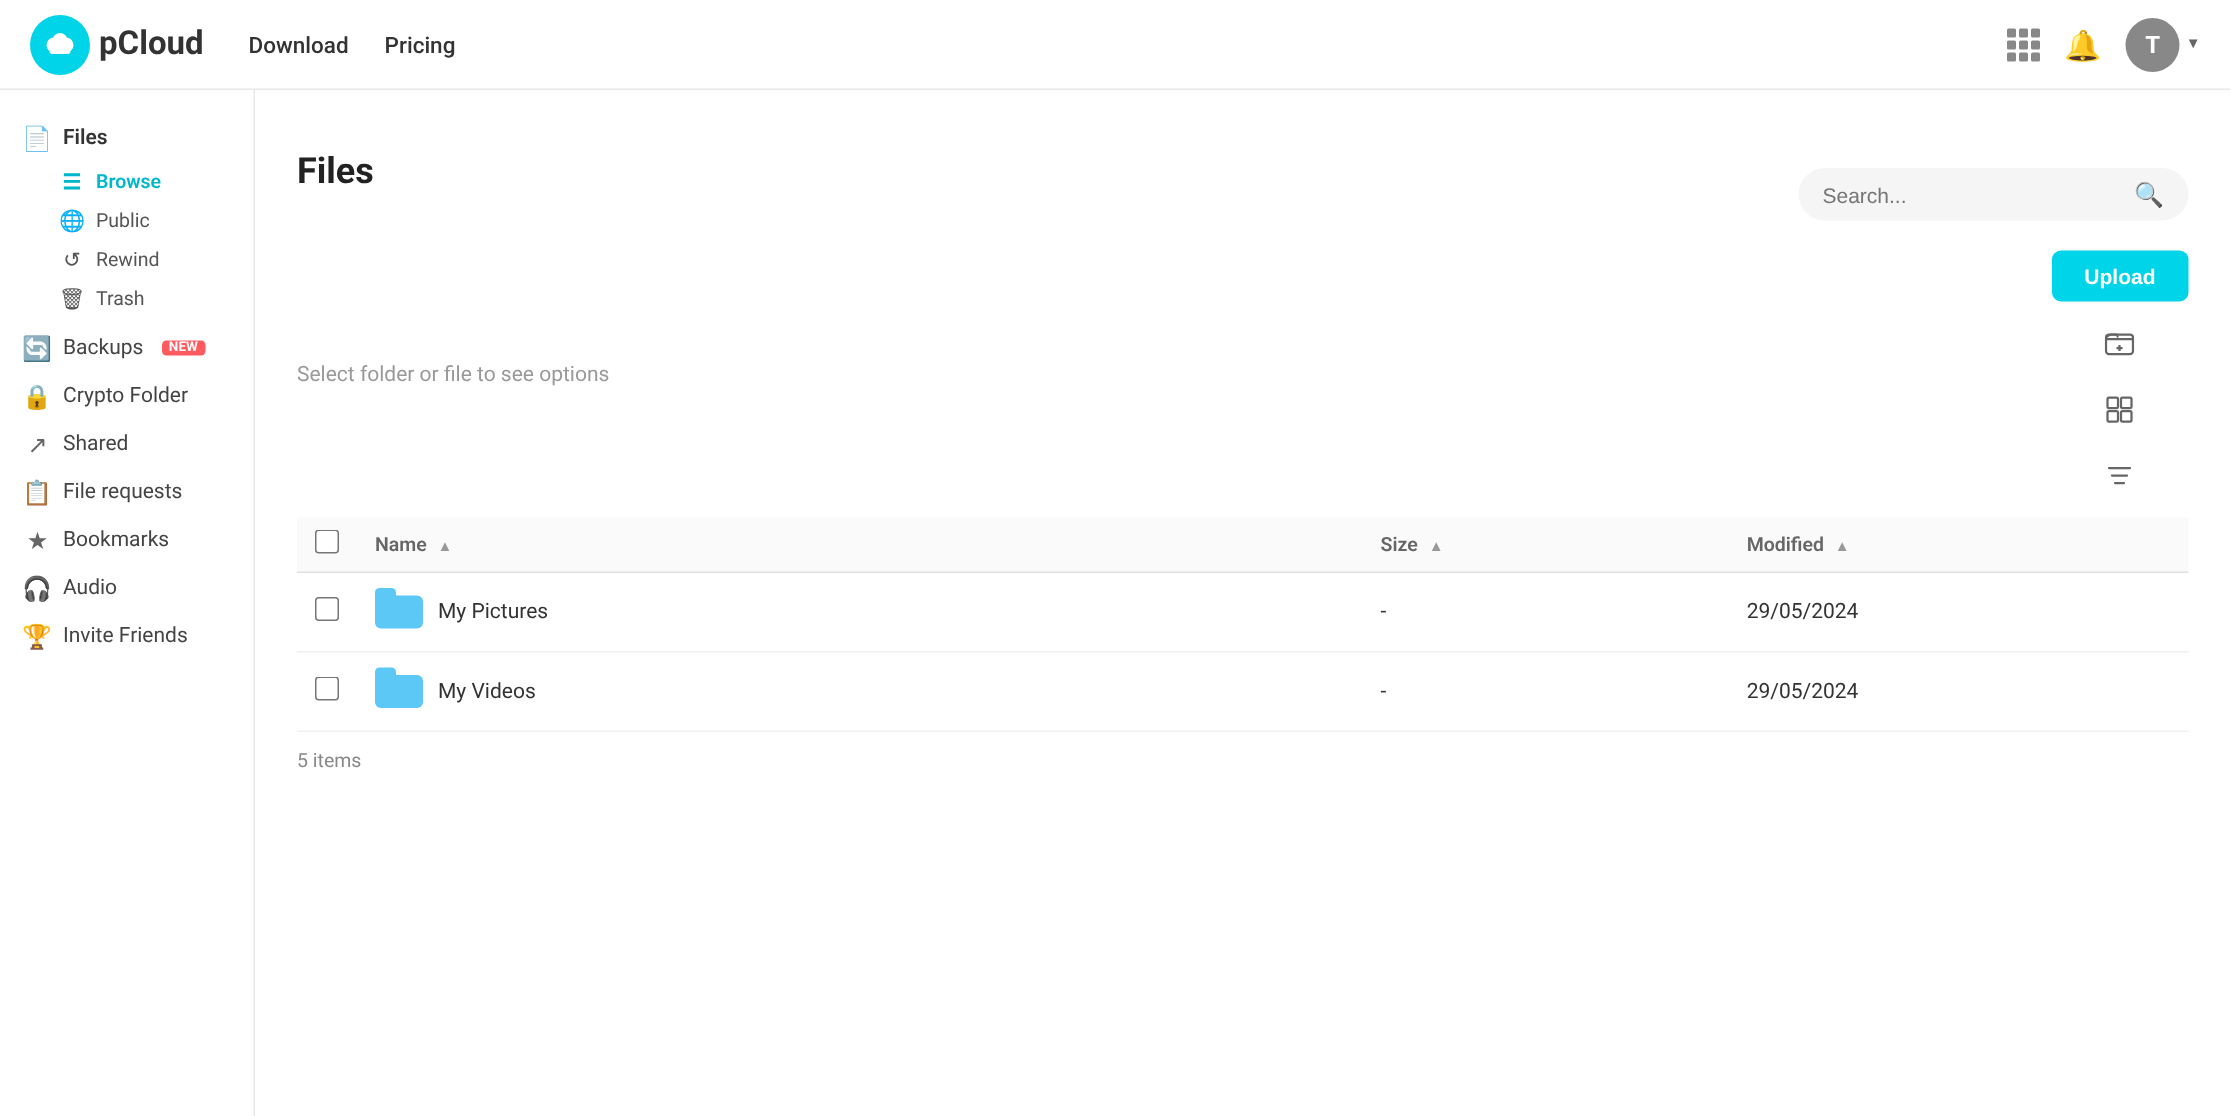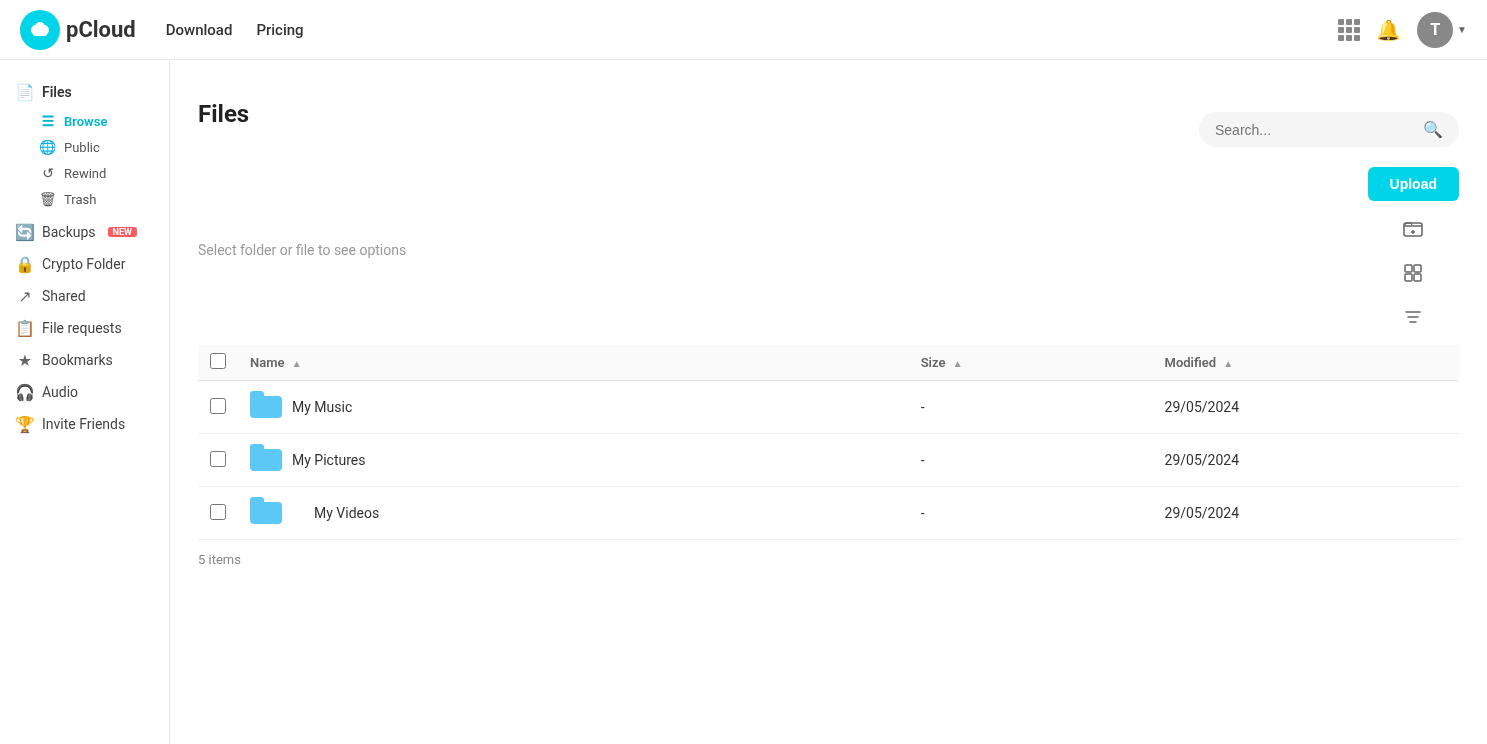--- a/index.html
+++ b/index.html
@@ -230,34 +230,20 @@
             <span>Size</span>
             <span class="sort-arrow">▲</span>
           </th>
           <th class="mod-col">
             <span>Modified</span>
             <span class="sort-arrow">▲</span>
           </th>
         </tr>
       </thead>
       <tbody id="file-tbody">
-      <tr class="file-row">
-            <td><input type="checkbox" class="checkbox" style=""></td>
-            <td>
-              <div style="display:flex;align-items:center;gap:10px;">
-                <div style="position:relative;width:32px;height:32px;flex-shrink:0;">
-        <div style="position:absolute;top:0;left:0;width:14px;height:6px;background:#5bc8f5;border-radius:3px 3px 0 0;"></div>
-        <div style="position:absolute;top:5px;left:0;width:32px;height:22px;background:#5bc8f5;border-radius:2px 4px 4px 4px;"></div>
-      </div>
-                <span style="font-size:14px;">My Music</span>
-              </div>
-            </td>
-            <td>-</td>
-            <td>29/05/2024</td>
-          </tr>
           <tr class="file-row">
             <td><input type="checkbox" class="checkbox" style=""></td>
             <td>
               <div style="display:flex;align-items:center;gap:10px;">
                 <div style="position:relative;width:32px;height:32px;flex-shrink:0;">
         <div style="position:absolute;top:0;left:0;width:14px;height:6px;background:#5bc8f5;border-radius:3px 3px 0 0;"></div>
         <div style="position:absolute;top:5px;left:0;width:32px;height:22px;background:#5bc8f5;border-radius:2px 4px 4px 4px;"></div>
       </div>
                 <span style="font-size:14px;">My Pictures</span>
               </div>
@@ -266,21 +252,21 @@
             <td>29/05/2024</td>
           </tr>
           <tr class="file-row">
             <td><input type="checkbox" class="checkbox" style=""></td>
             <td>
               <div style="display:flex;align-items:center;gap:10px;">
                 <div style="position:relative;width:32px;height:32px;flex-shrink:0;">
         <div style="position:absolute;top:0;left:0;width:14px;height:6px;background:#5bc8f5;border-radius:3px 3px 0 0;"></div>
         <div style="position:absolute;top:5px;left:0;width:32px;height:22px;background:#5bc8f5;border-radius:2px 4px 4px 4px;"></div>
       </div>
-                <span style="font-size:14px;margin-left:22px;">My Videos</span>
+                <span style="font-size:14px;">My Videos</span>
               </div>
             </td>
             <td>-</td>
             <td>29/05/2024</td>
           </tr>
         </tbody>
     </table>
 
     <div class="items-count">5 items</div>
   </main>

